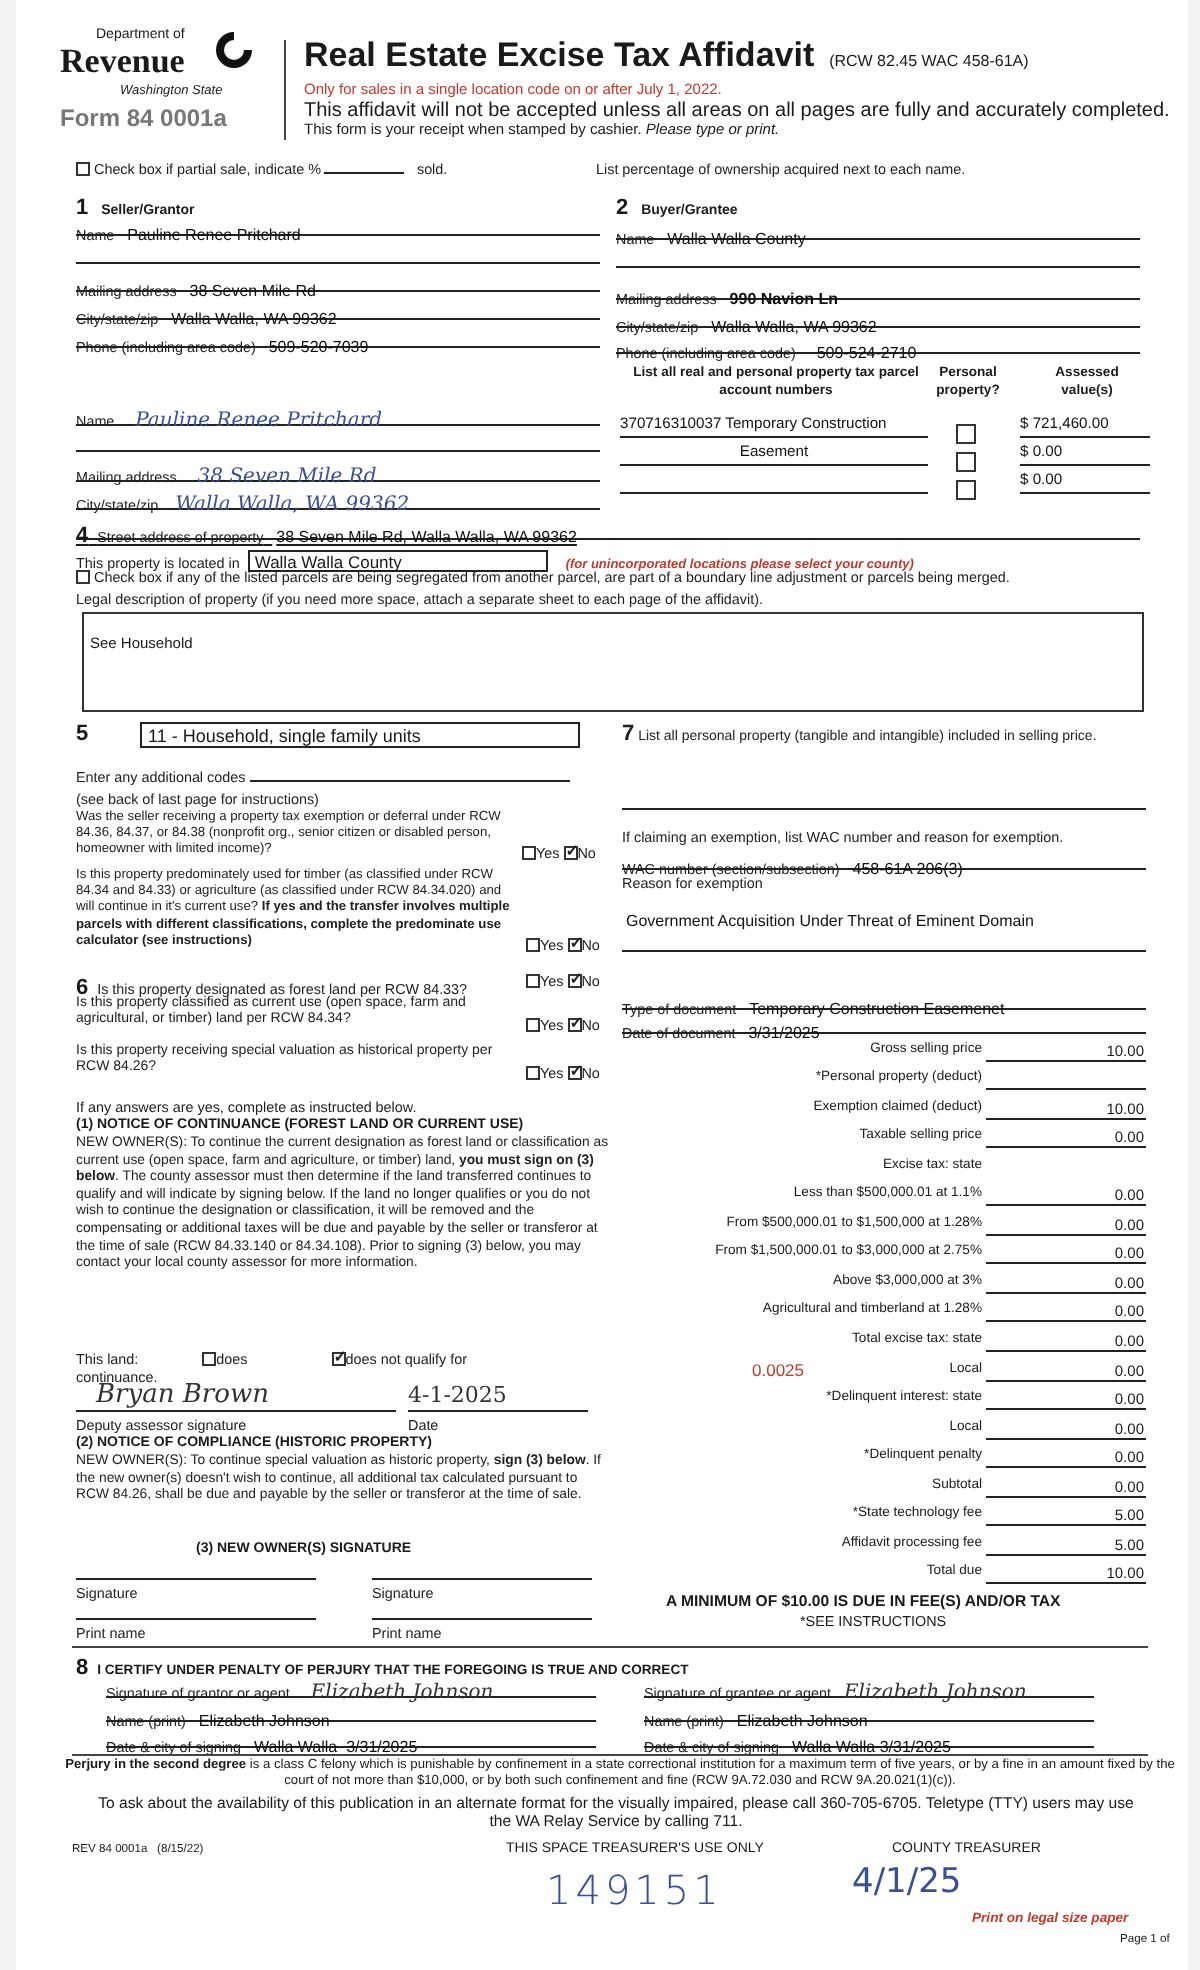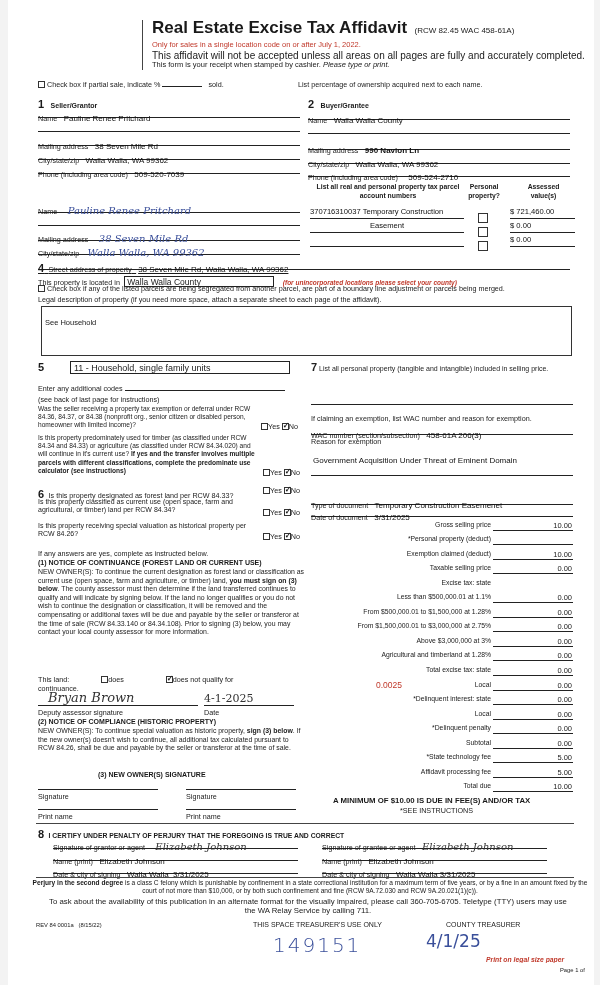--- a/index.html
+++ b/index.html
@@ -19,20 +19,32 @@
   .para { font-size: 6.6px; line-height: 8.2px; white-space: normal; color: #222; }
   .frow { position: absolute; left: 300px; width: 265px; height: 11px; font-size: 6.8px; }
   .frow .fl { position: absolute; right: 82px; top: 0; }
   .frow .fline { position: absolute; right: 0; top: 0; width: 80px; border-bottom: 1px solid #222; height: 10px; text-align: right; font-size: 7.5px; padding-right: 1px; }
 </style>
 </head>
 <body>
 
 <div class="page">
 
+  <div class="abs" style="left:22px;top:12px;width:112px;height:58px;">
+    <div class="abs" style="left:18px;top:2px;font-size:7px;">Department of</div>
+    <div class="abs" style="left:0px;top:9px;font-size:17px;font-weight:bold;font-family:'Liberation Serif',serif;">Revenue</div>
+    <div class="abs" style="left:76px;top:2px;width:22px;height:22px;">
+      <svg width="22" height="22" viewBox="0 0 22 22">
+          <path d="M11 2 A9 9 0 1 0 20 11 L16 11 A5 5 0 1 1 11 6 Z" fill="#111"></path>
+          <path d="M9 9 L15 9 L12 14 Z" fill="#fff"></path>
+        </svg>
+    </div>
+    <div class="abs" style="left:30px;top:30px;font-size:6.5px;font-style:italic;">Washington State</div>
+    <div class="abs" style="left:0px;top:40px;font-size:12px;font-weight:bold;color:#777;">Form 84 0001a</div>
+  </div>
   <div class="abs" style="left:134px;top:20px;width:1px;height:50px;background:#444;"></div>
   <div class="abs" style="left:144px;top:18px;">
     <span style="font-size:17px;font-weight:bold;">Real Estate Excise Tax Affidavit</span>
     <span style="font-size:8px;margin-left:3px;">(RCW 82.45 WAC 458-61A)</span>
   </div>
   <div class="abs red" style="left:144px;top:40px;font-size:7.5px;">Only for sales in a single location code on or after July 1, 2022.</div>
   <div class="abs" style="left:144px;top:50px;font-size:10px;">This affidavit will not be accepted unless all areas on all pages are fully and accurately completed.</div>
   <div class="abs" style="left:144px;top:60px;font-size:7.5px;">
     <span>This form is your receipt when stamped by cashier.</span>
     <span style="font-style:italic;">Please type or print.</span>

